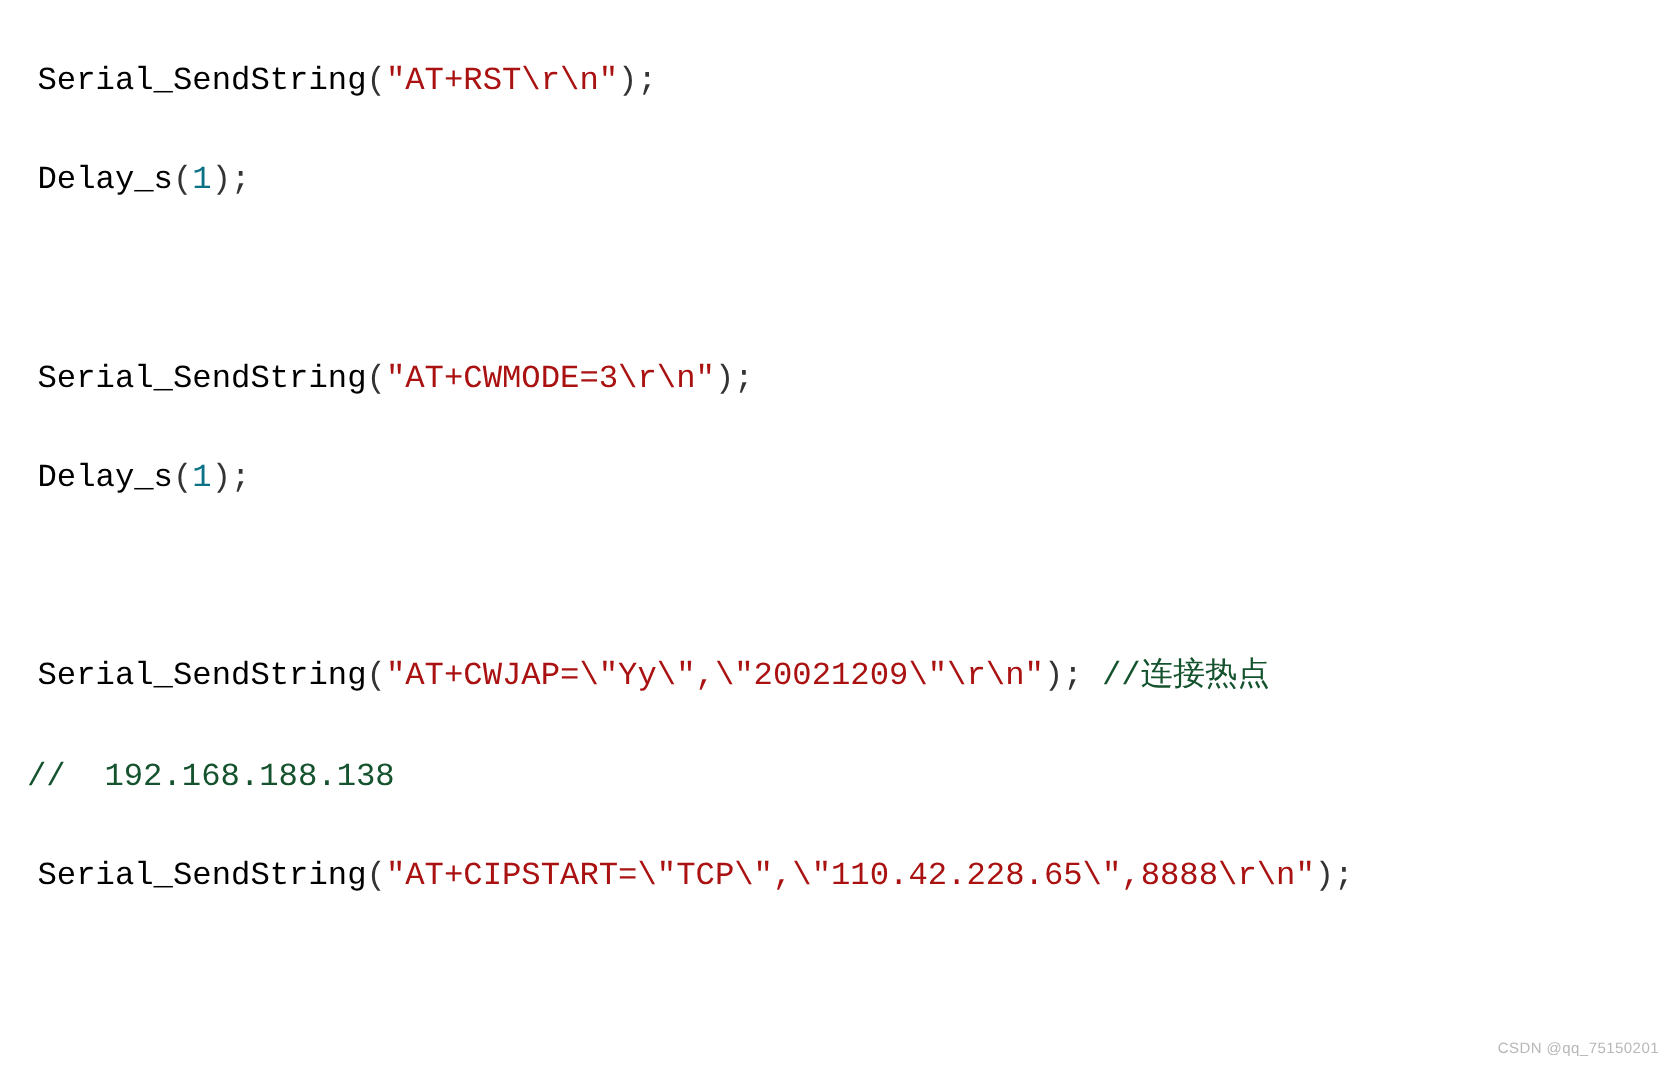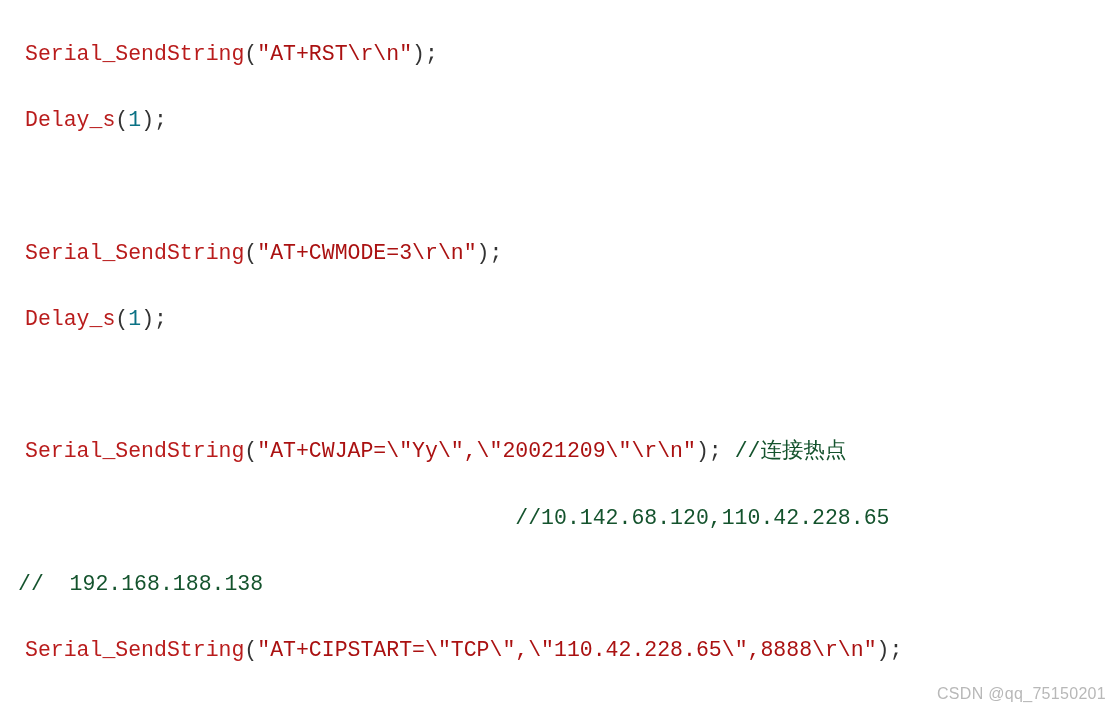--- a/index.html
+++ b/index.html
@@ -17,48 +17,47 @@
     white-space: pre;
     padding-top: 5px;
     position: relative;
   }
   .line {
     padding-left: 25px;
   }
   .line-nopad {
     padding-left: 18px;
   }
-  .fn   { color: #b91c1c; }  
+  .fn   { color: #000000; }  
   .str  { color: #aa1111; }  
   .num  { color: #0b7285; }  
   .cmt  { color: #14532d; }  
   .plain{ color: #333333; }  
   .watermark {
     position: absolute;
     right: 14px;
     bottom: 6px;
     color: #b8b8b8;
     font-family: Arial, sans-serif;
-    font-size: 16px;
+    font-size: 10px;
     letter-spacing: 0.3px;
     pointer-events: none;
   }
 </style>
 </head>
 <body>
 
 <div class="code-container">
 <div class="line"><span class="fn">Serial_SendString</span><span class="plain">(</span><span class="str">"AT+RST\r\n"</span><span class="plain">);</span></div>
 <div class="line"><span class="fn">Delay_s</span><span class="plain">(</span><span class="num">1</span><span class="plain">);</span></div>
 <div class="line">&nbsp;</div>
 <div class="line"><span class="fn">Serial_SendString</span><span class="plain">(</span><span class="str">"AT+CWMODE=3\r\n"</span><span class="plain">);</span></div>
 <div class="line"><span class="fn">Delay_s</span><span class="plain">(</span><span class="num">1</span><span class="plain">);</span></div>
 <div class="line">&nbsp;</div>
 <div class="line"><span class="fn">Serial_SendString</span><span class="plain">(</span><span class="str">"AT+CWJAP=\"Yy\",\"20021209\"\r\n"</span><span class="plain">); </span><span class="cmt">//连接热点</span></div>
-<div class="line"><span class="plain">                                      </span><span class="cmt">//10.142.68.120,110.42.228.65</span></div>
 <div class="line-nopad"><span class="cmt">//  192.168.188.138</span></div>
 <div class="line"><span class="fn">Serial_SendString</span><span class="plain">(</span><span class="str">"AT+CIPSTART=\"TCP\",\"110.42.228.65\",8888\r\n"</span><span class="plain">);</span></div>
 
 
 
 
 
 
 
 

